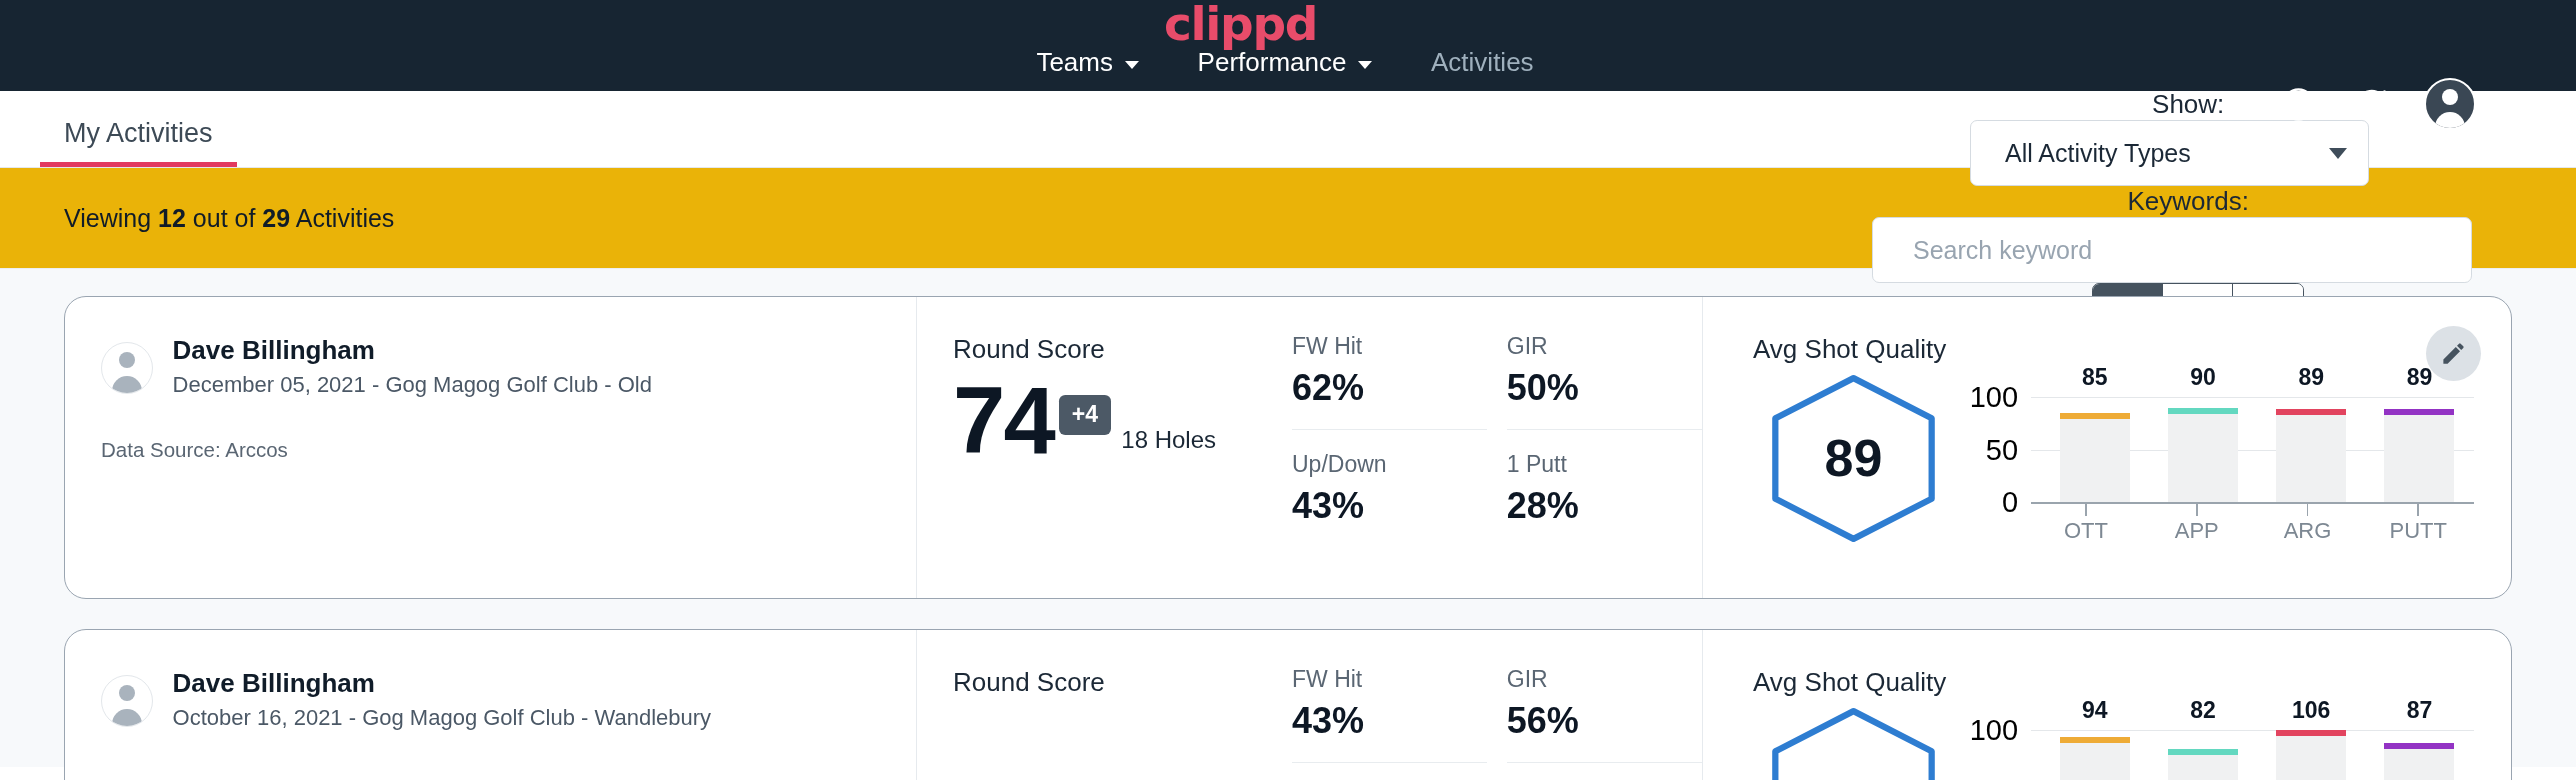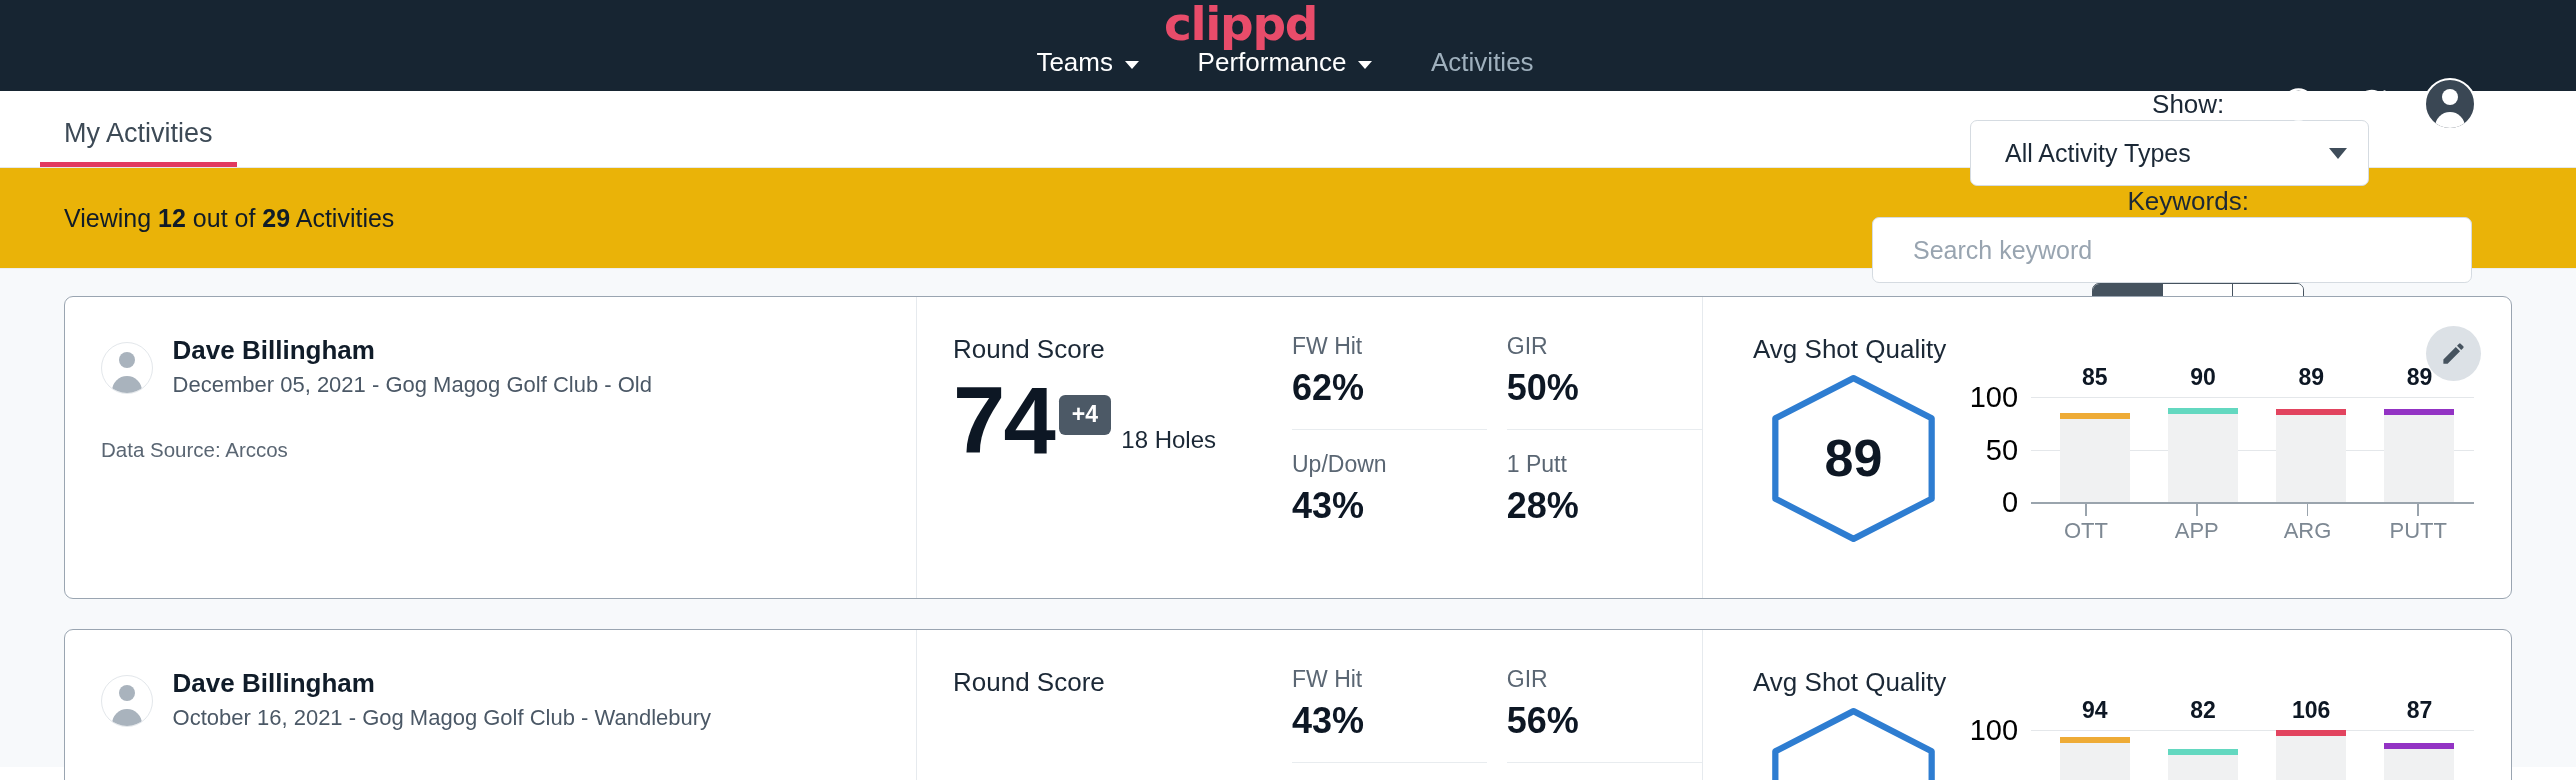--- a/index.html
+++ b/index.html
@@ -201,21 +201,21 @@
 
   
   .content {
     background: #f7f9fb;
     padding: 27px 64px 0 64px;
     height: 498px;
   }
   .card {
     background: #ffffff;
     border: 1.8px solid #9aa5b1;
-    border-radius: 9px;
+    border-radius: 22px;
     height: 303px;
     display: flex;
     align-items: stretch;
     position: relative;
     margin-bottom: 30px;
   }
   .card.second { height: 303px; }
 
   .col-info {
     width: 852px;

